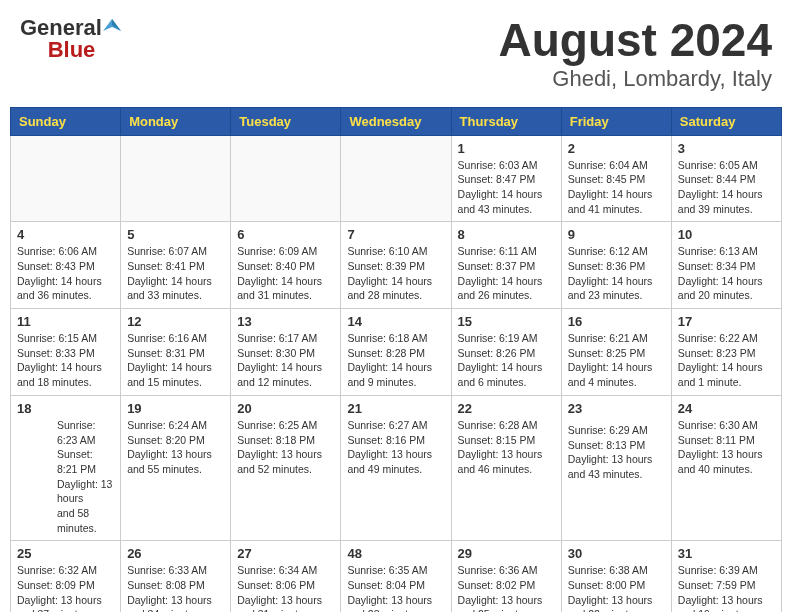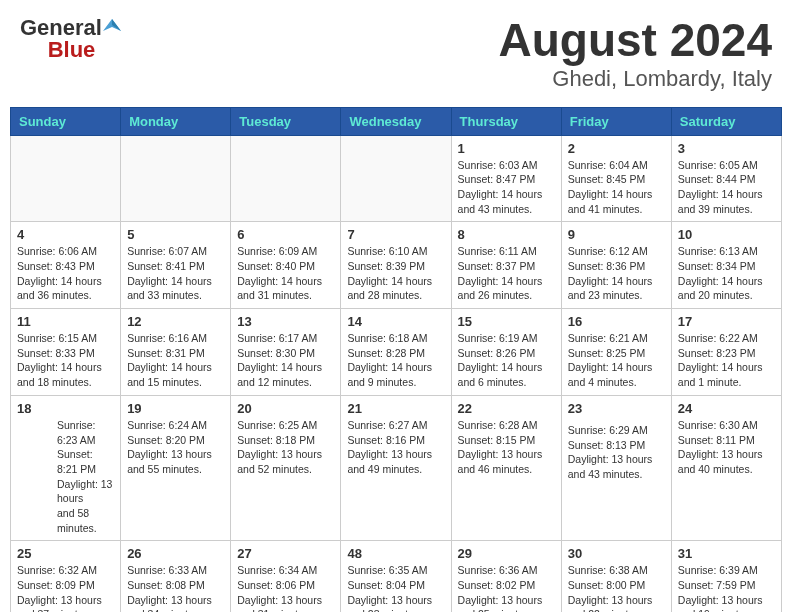--- a/index.html
+++ b/index.html
@@ -41,21 +41,21 @@
       font-size: 22px;
       color: #555;
     }
     .calendar-table {
       width: 100%;
       border-collapse: collapse;
       border: 1px solid #ccc;
     }
     .calendar-table th {
       background-color: #2b5ba8;
-      color: #5eead4;
+      color: #fde047;
       text-align: left;
       padding: 6px 8px;
       font-size: 13px;
       border: 1px solid #1a4a8f;
     }
     .calendar-table td {
       border: 1px solid #ccc;
       vertical-align: top;
       padding: 5px 6px;
       font-size: 11px;

